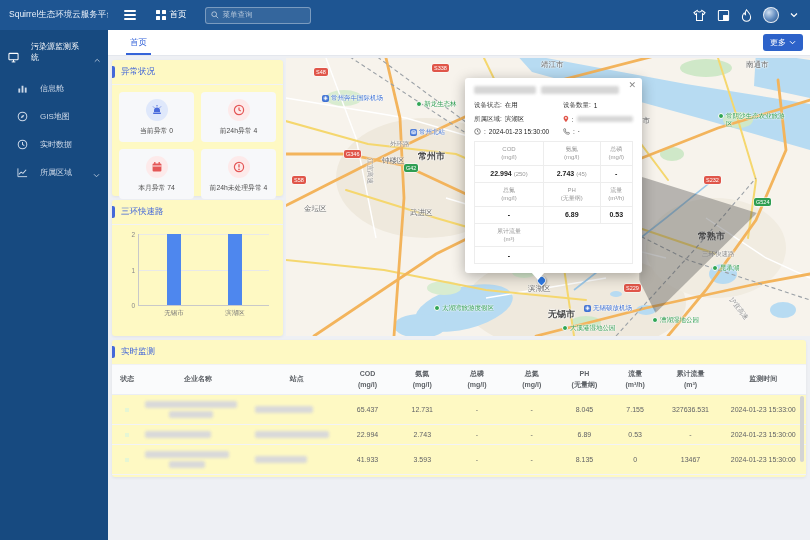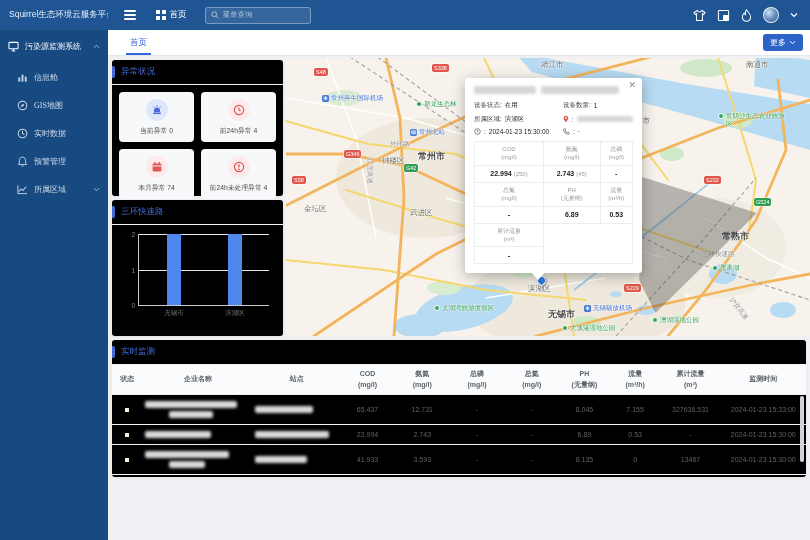--- a/index.html
+++ b/index.html
@@ -15,33 +15,33 @@
   .crumb{margin-left:20px;display:flex;align-items:center;gap:4px;font-size:8.5px;color:#fff;}
   .grid-ic{display:grid;grid-template-columns:4px 4px;gap:1.5px;}
   .grid-ic i{width:4px;height:4px;background:#fff;border-radius:0.5px;}
   .search{margin-left:18px;width:106px;height:17px;border:1px solid rgba(255,255,255,.35);background:rgba(255,255,255,.1);border-radius:3px;display:flex;align-items:center;gap:4px;padding:0 5px;font-size:7.5px;color:rgba(255,255,255,.6);}
   .top-actions{margin-left:auto;display:flex;align-items:center;gap:11px;padding-right:12px;}
   .top-actions svg{display:block;}
   .avatar{width:16px;height:16px;border-radius:50%;border:1px solid rgba(255,255,255,.85);background:radial-gradient(circle at 35% 32%,#cfe0f2,#5d88bd 55%,#2c5584);}
 
   
   .sidebar{position:absolute;left:0;top:30px;width:108px;height:510px;background:#174a80;color:#c9d6e6;z-index:10;}
-  .side-group,.side-item{display:flex;align-items:center;gap:6px;font-size:8px;cursor:pointer;font-family:Liberation Serif, serif;}
+  .side-group,.side-item{display:flex;align-items:flex-end;gap:12px;font-size:8px;cursor:pointer;}
   .side-group{padding:11px 8px;color:#fff;}
   .side-item{padding:8.5px 8px 8.5px 17px;color:#cdd9e8;}
   .side-group .chev,.side-item .chev{margin-left:auto;opacity:.8;}
   .side-ic{flex:0 0 11px;}
 
   
   .tabbar{position:absolute;left:108px;top:30px;width:702px;height:26px;background:#fff;border-bottom:1px solid #e4e7ed;z-index:9;}
   .tab{position:absolute;left:22px;top:0;height:25px;display:flex;align-items:center;font-size:8.5px;color:#3564d9;cursor:pointer;}
   .tab::after{content:"";position:absolute;left:-4px;right:-4px;bottom:0;height:2px;background:#3564d9;}
   .more-btn{position:absolute;right:7px;top:4px;height:17px;background:#2d62c9;border:none;border-radius:3px;color:#fff;font-size:8px;display:flex;align-items:center;gap:3px;padding:0 7px;cursor:pointer;font-family:inherit;}
 
-  .panel{position:absolute;background:#000000;border-radius:3px;box-shadow:0 1px 3px rgba(0,0,0,.06);}
+  .panel{position:absolute;background:#fef9c3;border-radius:3px;box-shadow:0 1px 3px rgba(0,0,0,.06);}
   .panel-title{position:relative;display:flex;align-items:center;font-size:8.5px;color:#4468d8;padding:6px 9px;border-bottom:1px solid #f1f2f5;}
   .panel-title::before{content:"";position:absolute;left:0;top:6px;bottom:6px;width:2.5px;background:#4468d8;border-radius:0 2px 2px 0;}
 
   
   .p-status{left:112px;top:60px;width:171px;height:136px;}
   .cards{display:grid;grid-template-columns:1fr 1fr;gap:7px;padding:7px;}
   .scard{background:#f7f8fa;border-radius:4px;height:50px;display:flex;flex-direction:column;align-items:center;justify-content:center;gap:5px;cursor:pointer;}
   .scard .cicon{width:22px;height:22px;border-radius:50%;display:flex;align-items:center;justify-content:center;}
   .scard.blue .cicon{background:#dfe8fb;color:#4a6bdb;}
   .scard.red .cicon{background:#fdeaea;color:#e45656;}
@@ -173,27 +173,20 @@
     </div>
     <div class="side-item">
       <svg class="side-ic" width="11" height="11" viewBox="0 0 12 12">
           <circle cx="6" cy="6" r="4.7" fill="none" stroke="#cdd9e8" stroke-width="1.1"></circle>
           <polyline points="6,3.2 6,6 8,7.2" fill="none" stroke="#cdd9e8" stroke-width="1.1"></polyline>
         </svg>
       <span>实时数据</span>
     </div>
     <div class="side-item">
       <svg class="side-ic" width="11" height="11" viewBox="0 0 12 12">
-          <path d="M6 1.2 C3.9 1.2 2.6 2.8 2.6 5 V7.5 L1.6 9.2 H10.4 L9.4 7.5 V5 C9.4 2.8 8.1 1.2 6 1.2 Z" fill="none" stroke="#cdd9e8" stroke-width="1"></path>
-          <path d="M4.8 10.4 a1.3 1.3 0 0 0 2.4 0" fill="none" stroke="#cdd9e8" stroke-width="1"></path>
-        </svg>
-      <span>预警管理</span>
-    </div>
-    <div class="side-item">
-      <svg class="side-ic" width="11" height="11" viewBox="0 0 12 12">
           <polyline points="1,10.5 1,1.5" fill="none" stroke="#cdd9e8" stroke-width="1"></polyline>
           <polyline points="1,10.5 11,10.5" fill="none" stroke="#cdd9e8" stroke-width="1"></polyline>
           <polyline points="2,8 4.5,5.5 6.5,7 10,3" fill="none" stroke="#cdd9e8" stroke-width="1.1"></polyline>
         </svg>
       <span>所属区域</span>
       <svg class="chev" width="7" height="5" viewBox="0 0 8 6">
           <polyline points="1,1.5 4,4.5 7,1.5" fill="none" stroke="#cdd9e8" stroke-width="1.2"></polyline>
         </svg>
     </div>
   </aside>
@@ -360,21 +353,21 @@
     <span class="ml ml-district" style="left:96px;top:98px;">钟楼区</span>
     <span class="ml ml-road" style="left:104px;top:82px;">外环路</span>
     <span class="ml ml-district" style="left:18px;top:146px;">金坛区</span>
     <span class="ml ml-district" style="left:124px;top:150px;">武进区</span>
     <span class="ml ml-road" style="left:88px;top:100px;transform:rotate(90deg);transform-origin:left top;">江宜高速</span>
     <span class="ml ml-district" style="left:334px;top:58px;">张家港市</span>
     <span class="ml ml-poi-green" style="left:432px;top:54px;white-space:normal;width:72px;line-height:1.3;">
         <span class="pin-g"></span>
         <span>常阴沙生态农业旅游区</span>
       </span>
-    <span class="ml ml-city" style="left:436px;top:172px;">常熟市</span>
+    <span class="ml ml-city" style="left:412px;top:172px;">常熟市</span>
     <span class="ml ml-road" style="left:416px;top:192px;">三环快速路</span>
     <span class="ml ml-poi-green" style="left:426px;top:206px;">
         <span class="pin-g"></span>
         <span>昆承湖</span>
       </span>
     <span class="ml ml-district" style="left:242px;top:226px;">滨湖区</span>
     <span class="ml ml-city" style="left:262px;top:250px;">无锡市</span>
     <span class="ml ml-poi-blue" style="left:298px;top:246px;">
         <span class="pin-b">✈</span>
         <span>无锡硕放机场</span>

